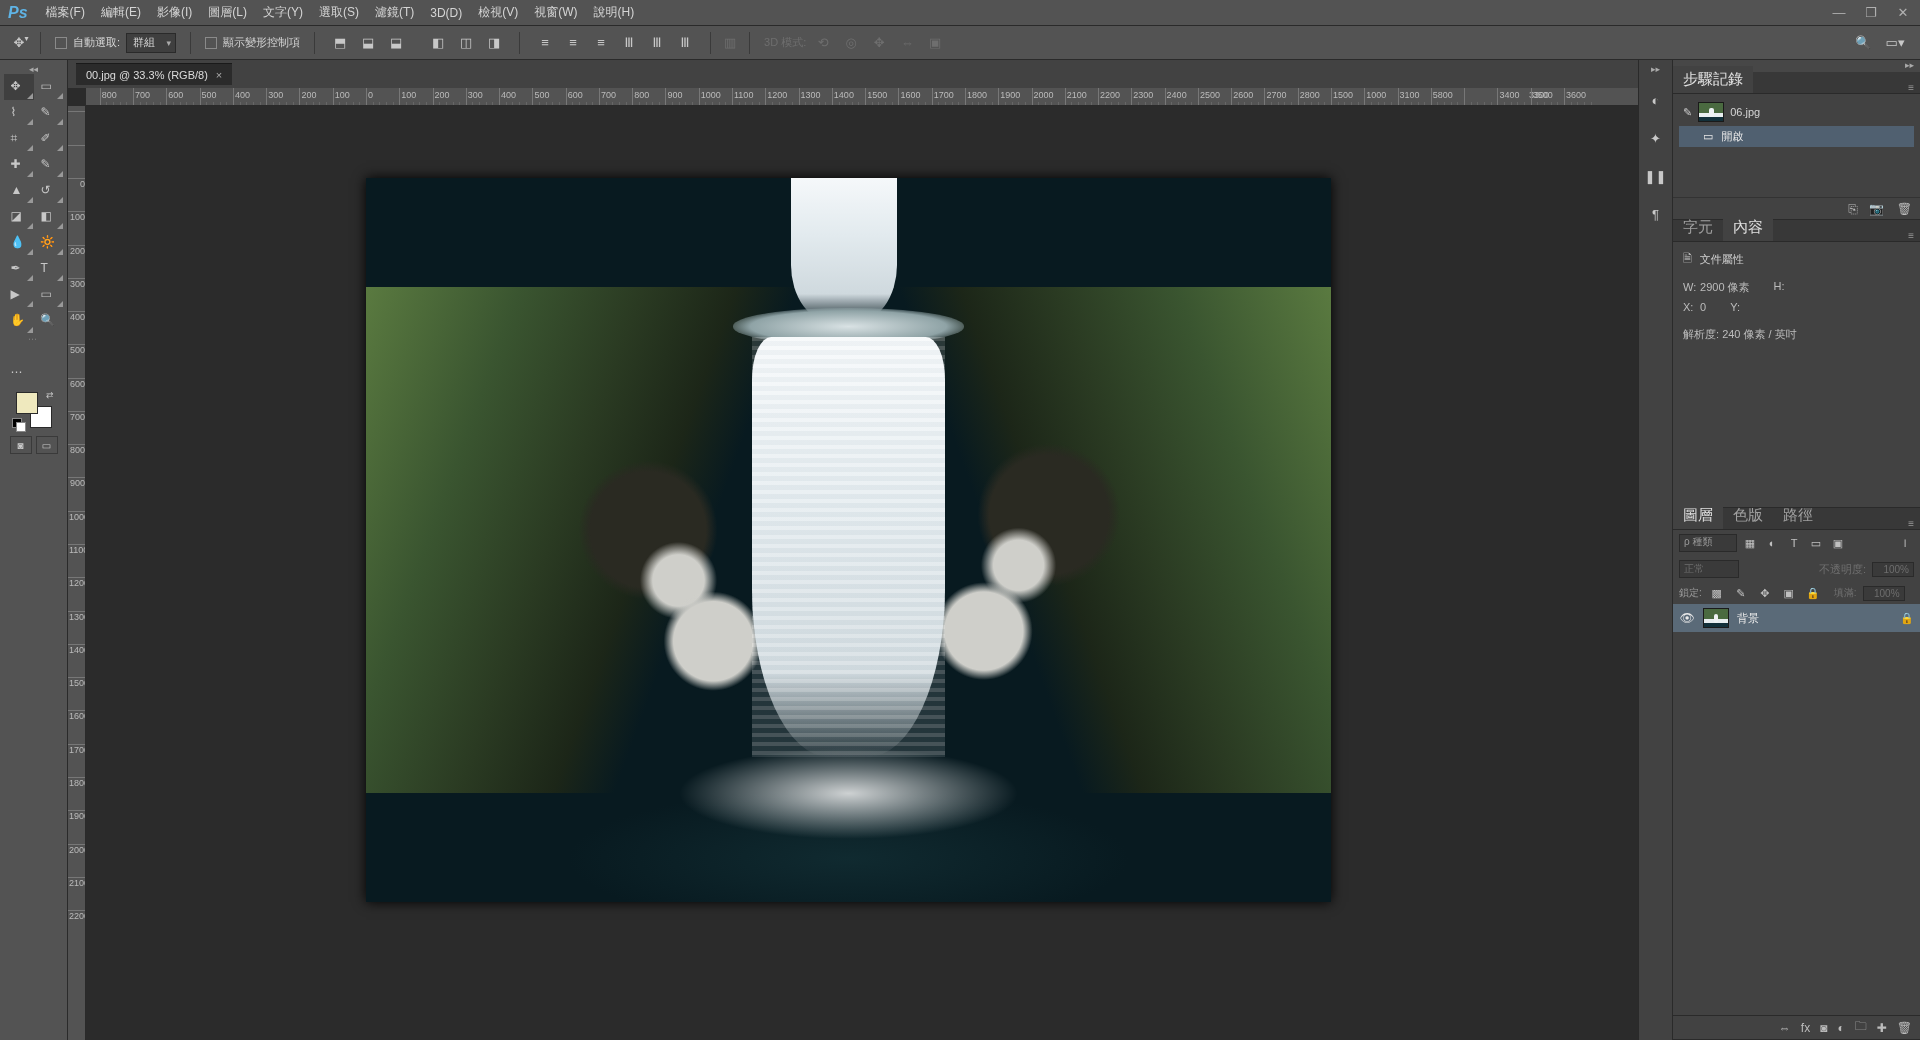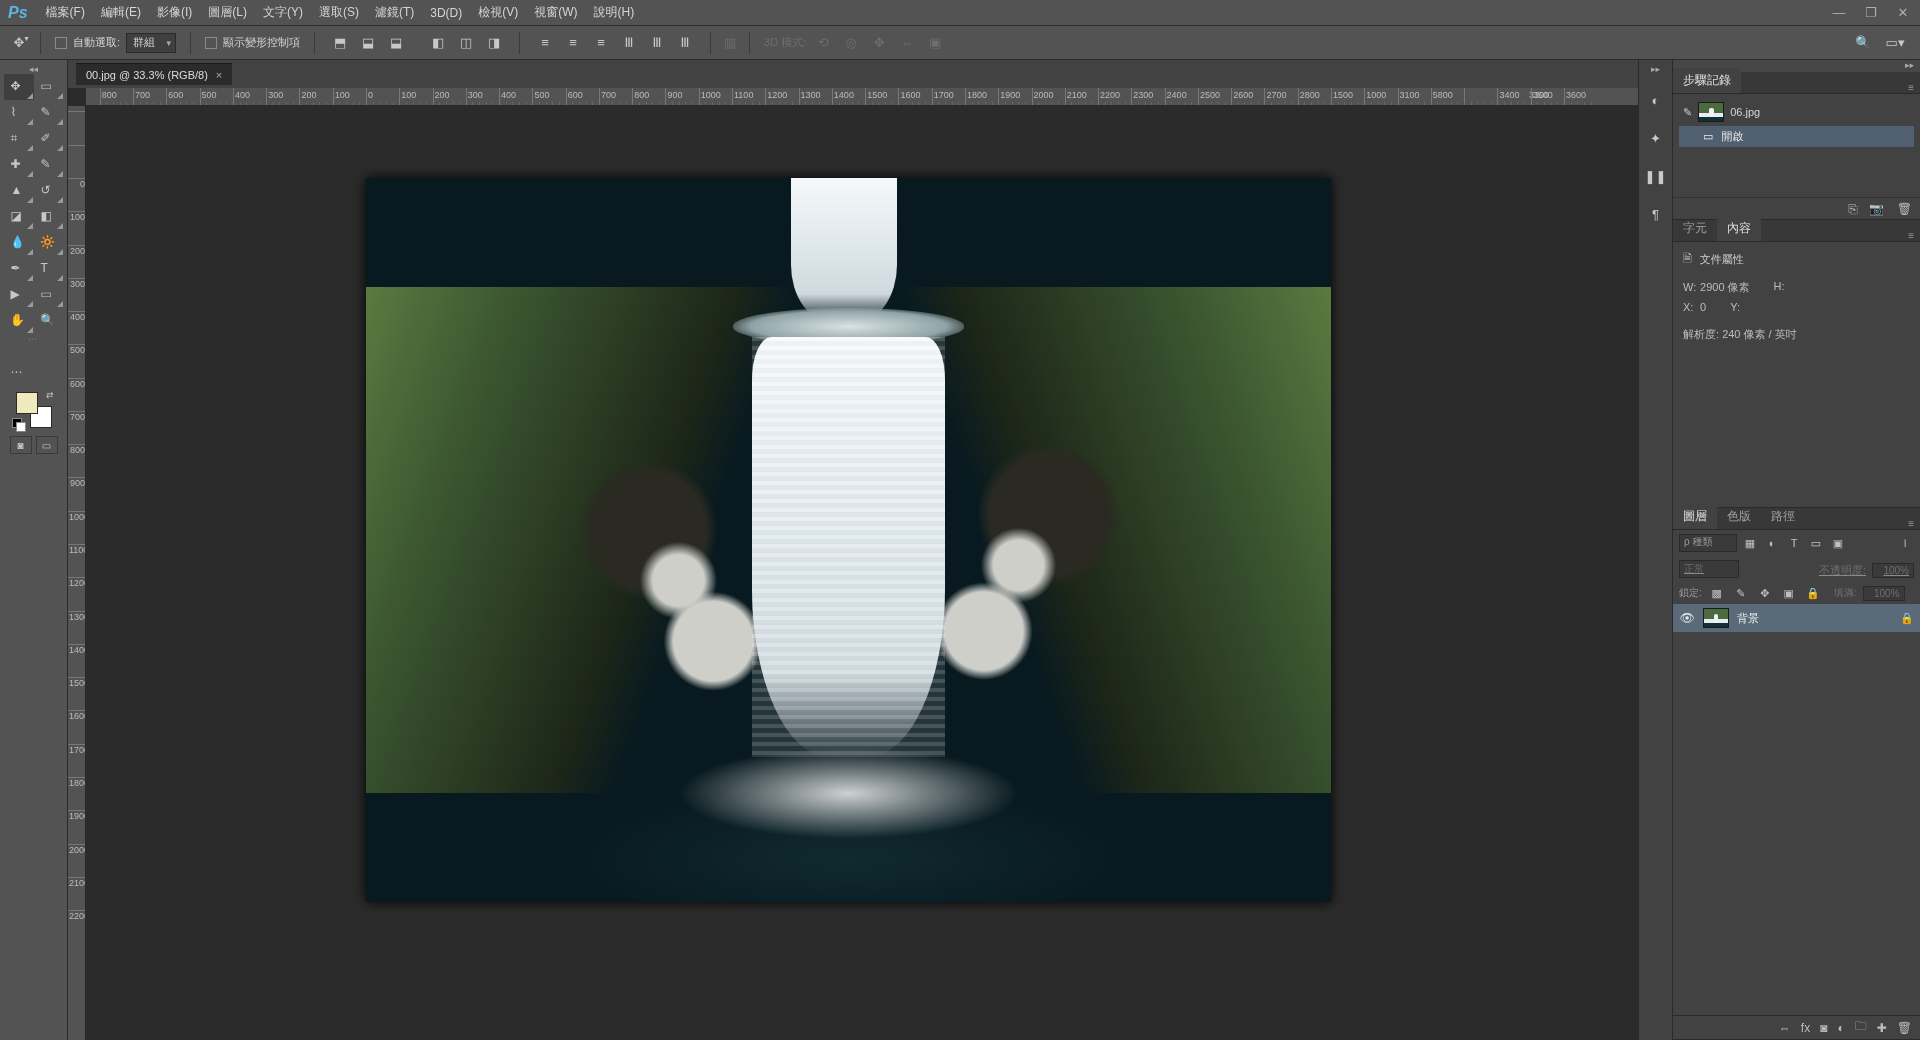--- a/index.html
+++ b/index.html
@@ -253,21 +253,21 @@
   color:#aaa; font-size:9px; background:#474747;}
 .panel {
   display:flex; flex-direction:column;
   border-bottom:1px solid #2a2a2a;
 }
 .panel-tabs {
   height:22px; background:#383838; display:flex; align-items:flex-end;
   border-bottom:1px solid #2a2a2a;
 }
 .panel-tab {
-  padding: 4px 10px; color:#a0a0a0; font-size:12px;
+  padding: 4px 10px; color:#a0a0a0; font-size:15px;
 }
 .panel-tab.active { background:#424242; color:#e0e0e0; }
 .panel-tabs .panel-menu { margin-left:auto; padding:0 6px; color:#999; font-size:10px; }
 .panel-body { padding:4px 6px; flex:1; overflow:hidden; }
 
 .history-top { display:flex; align-items:center; gap:6px; padding:4px; }
 .history-thumb, .layer-thumb {
   width:26px; height:20px; border:1px solid #1a1a1a;
   background: linear-gradient(180deg,#4a6a40 0 55%, #e8eef0 55% 80%, #12303a 80%);
   position:relative;
@@ -292,21 +292,21 @@
 
 .layers-toolbar{
   display:flex; align-items:center; gap:4px; padding:4px 6px;
 }
 .layers-toolbar .filter-input{
   flex:0 0 58px; height:18px; background:#3a3a3a; border:1px solid #2a2a2a;
   color:#9a9a9a; font-size:10px; padding:0 16px 0 4px; position:relative;
 }
 .lt-icon{ width:18px; height:18px; display:flex; align-items:center; justify-content:center;
    color:#c0c0c0; font-size:11px;}
-.layers-mode-row{ display:flex; align-items:flex-end; padding:4px 6px; gap:6px; color:#8a8a8a;text-decoration:underline;}
+.layers-mode-row{ display:flex; align-items:center; padding:4px 6px; gap:6px; color:#8a8a8a;}
 .layers-mode-row .flex-spacer{ flex:1; }
 .disabled-field{ color:#6e6e6e; background:#3a3a3a; border:1px solid #2a2a2a;
   padding:1px 4px; font-size:10px; min-width:42px; text-align:right; }
 .layers-lock-row{ display:flex; align-items:center; padding:2px 6px; gap:6px; color:#9a9a9a; font-size:10px;}
 .layer-row{
   display:flex; align-items:center; gap:8px; padding:4px 6px;
   background:#5a6a78; color:#eaeaea;
 }
 .layer-row .vis{ width:16px; text-align:center; font-size:12px; }
 .layer-row .lock{ margin-left:auto; color:#ddd; font-size:11px; }

